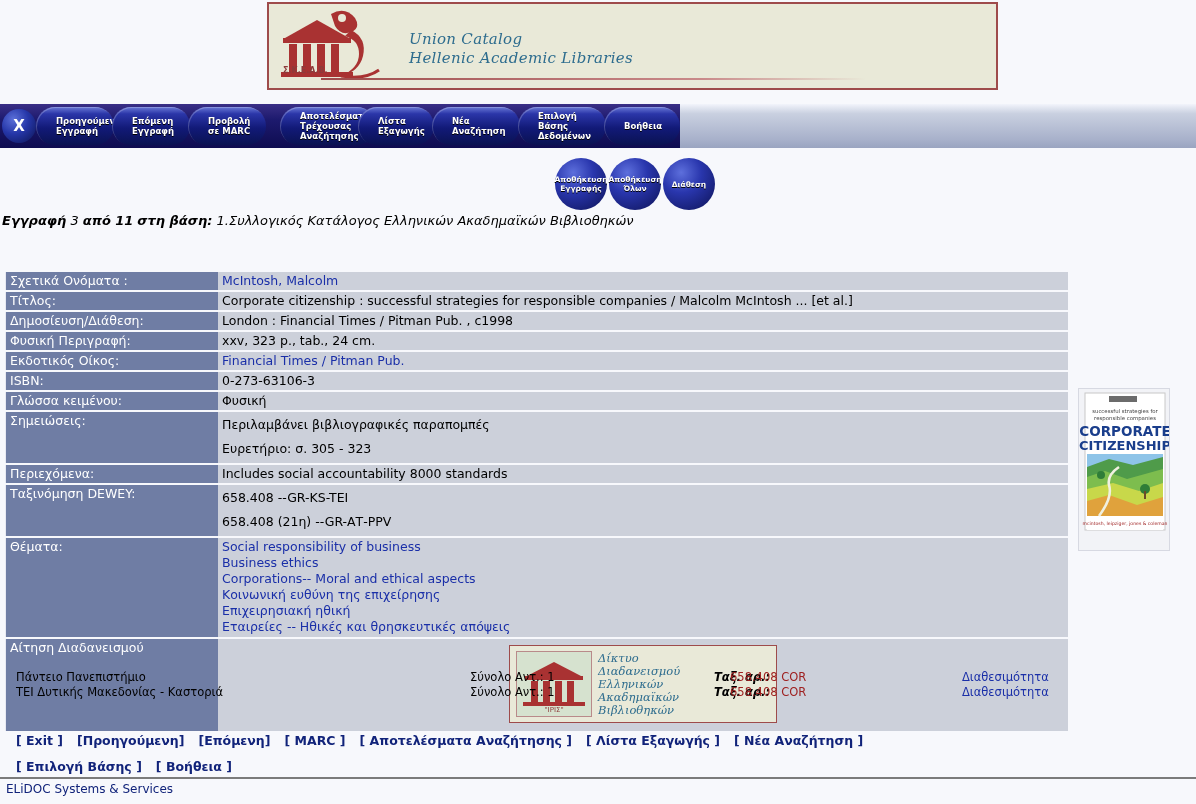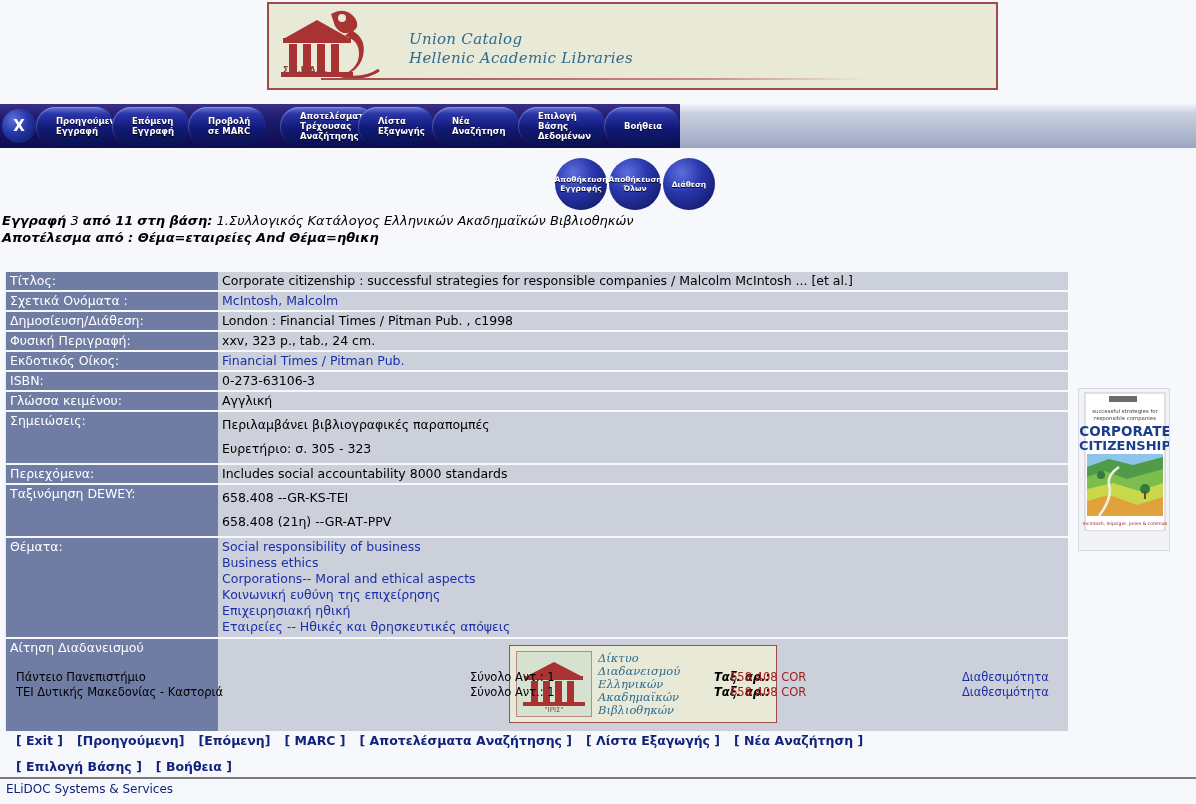--- a/index.html
+++ b/index.html
@@ -223,52 +223,51 @@
 
   <div class="result-head">
     <div>
       <span class="b">Εγγραφή</span>
       <span class="i">3</span>
       <span class="b">από</span>
       <span class="b">11</span>
       <span class="b">στη βάση:</span>
       <span class="i">1.Συλλογικός Κατάλογος Ελληνικών Ακαδημαϊκών Βιβλιοθηκών</span>
     </div>
-    <div class="line2">Αποτέλεσμα από : Θέμα=εταιρείες And Θέμα=ηθικη</div>
   </div>
 
   <table class="rec-table">
     <tbody id="rec-body">
         <tr>
+          <td class="lbl">Σχετικά Ονόματα :</td>
+          <td class="val"><a>McIntosh, Malcolm</a></td>
+        </tr>
+        <tr>
           <td class="lbl">Τίτλος:</td>
           <td class="val">Corporate citizenship : successful strategies for responsible companies / Malcolm McIntosh ... [et al.]</td>
         </tr>
         <tr>
-          <td class="lbl">Σχετικά Ονόματα :</td>
-          <td class="val"><a>McIntosh, Malcolm</a></td>
-        </tr>
-        <tr>
           <td class="lbl">Δημοσίευση/Διάθεση:</td>
           <td class="val">London : Financial Times / Pitman Pub. , c1998</td>
         </tr>
         <tr>
           <td class="lbl">Φυσική Περιγραφή:</td>
           <td class="val">xxv, 323 p., tab., 24 cm.</td>
         </tr>
         <tr>
           <td class="lbl">Εκδοτικός Οίκος:</td>
           <td class="val"><a>Financial Times / Pitman Pub.</a></td>
         </tr>
         <tr>
           <td class="lbl">ISBN:</td>
           <td class="val">0-273-63106-3</td>
         </tr>
         <tr>
           <td class="lbl">Γλώσσα κειμένου:</td>
-          <td class="val">Αγγλική</td>
+          <td class="val">Φυσική</td>
         </tr>
         <tr>
           <td class="lbl">Σημειώσεις:</td>
           <td class="val multi">Περιλαμβάνει βιβλιογραφικές παραπομπές
 Ευρετήριο: σ. 305 - 323</td>
         </tr>
         <tr>
           <td class="lbl">Περιεχόμενα:</td>
           <td class="val">Includes social accountability 8000 standards</td>
         </tr>

